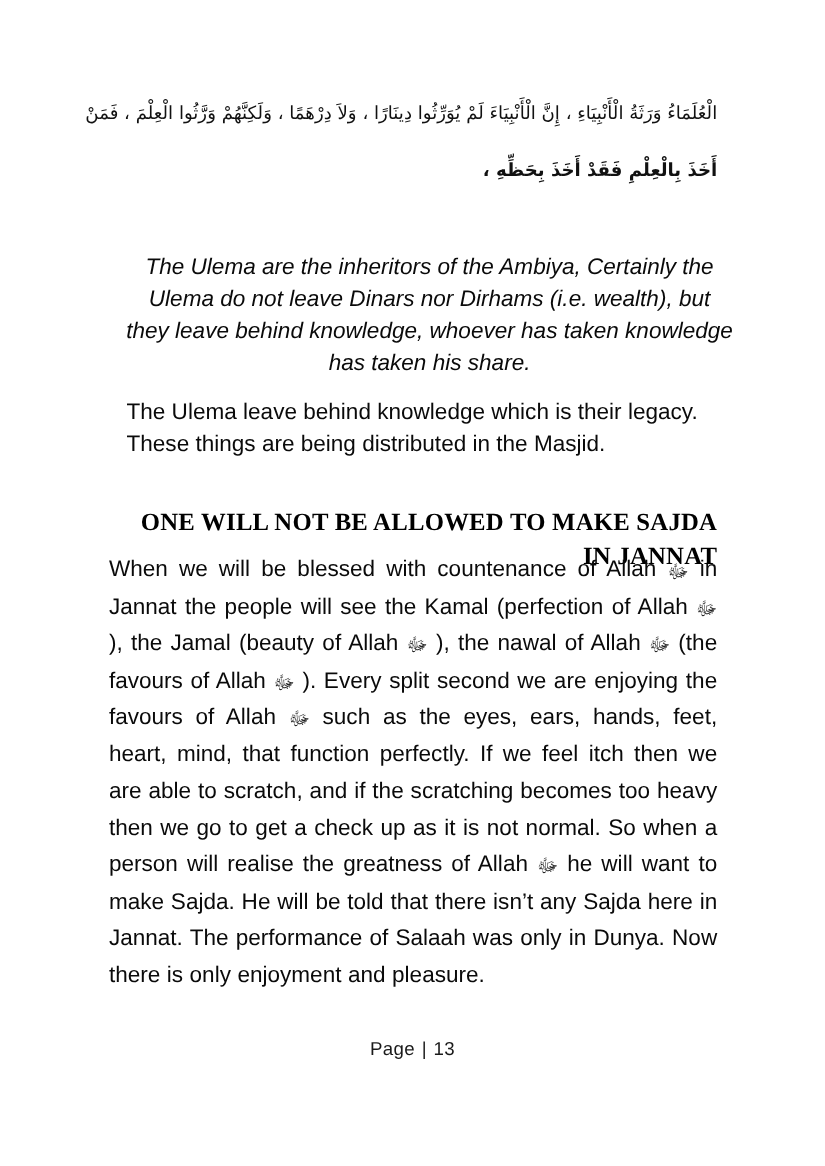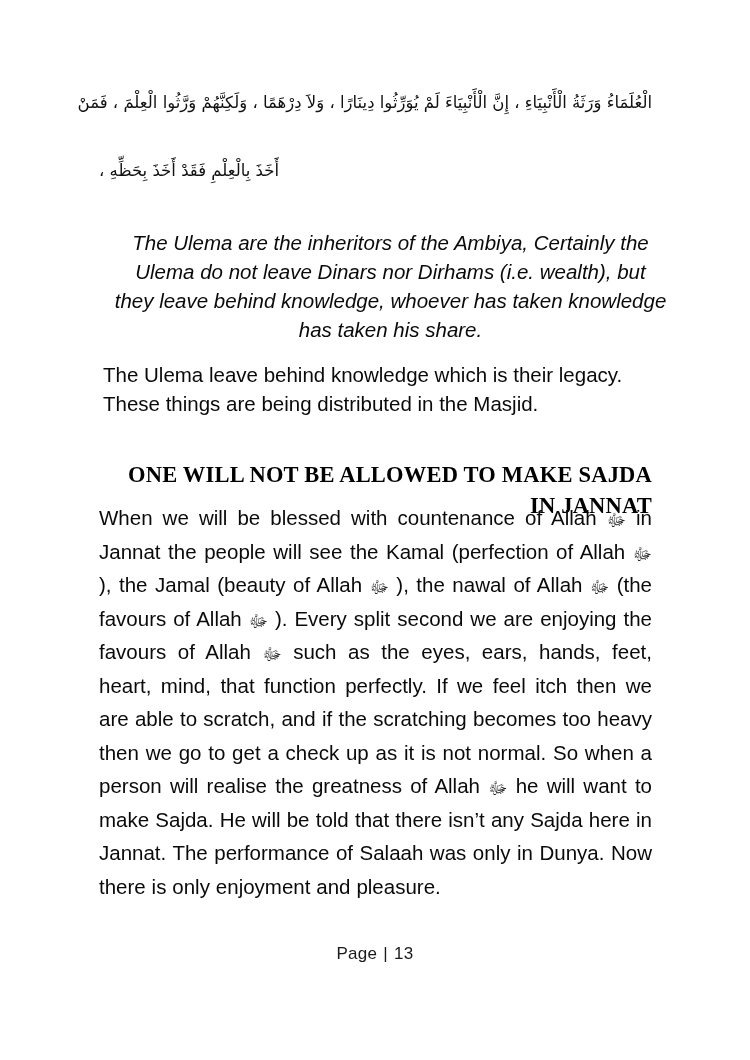--- a/index.html
+++ b/index.html
@@ -29,55 +29,56 @@
     width: 553px;
   }
 
   
   .arabic-block {
     position: absolute;
     left: 0;
     top: 92px;
     width: 553px;
     direction: rtl;
-    text-align: left;
+    text-align: right;
     font-family: "DejaVu Sans", sans-serif;
     color: #111111;
   }
   .arabic-line {
     font-size: 17.5px;
     line-height: 1.35;
     white-space: nowrap;
   }
   .arabic-line-1 {
     font-size: 16.5px;
     letter-spacing: 0.2px;
   }
   .arabic-line-2 {
-    margin-top: 46px;
+    margin-top: 30px;
     font-size: 16.5px;
+    font-weight: bold;
   }
 
   
   .translation {
     position: absolute;
     left: 15px;
     top: 228px;
     width: 553px;
     text-align: center;
     font-style: italic;
     font-size: 20.5px;
     line-height: 29px;
     color: #0a0a0a;
   }
 
   
   .intro-para {
     position: absolute;
-    left: 4px;
+    left: 16px;
     top: 360px;
     width: 553px;
     text-align: left;
     font-size: 20.5px;
     line-height: 29px;
     color: #0a0a0a;
   }
 
   
   .section-heading {

